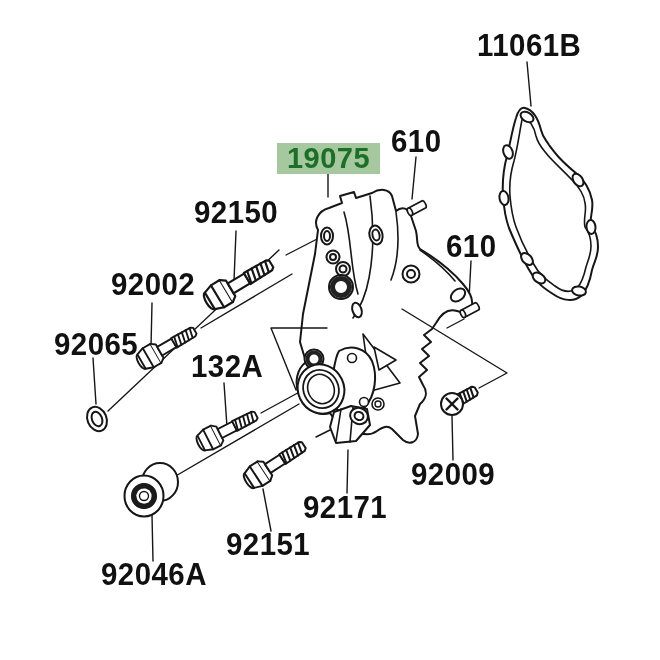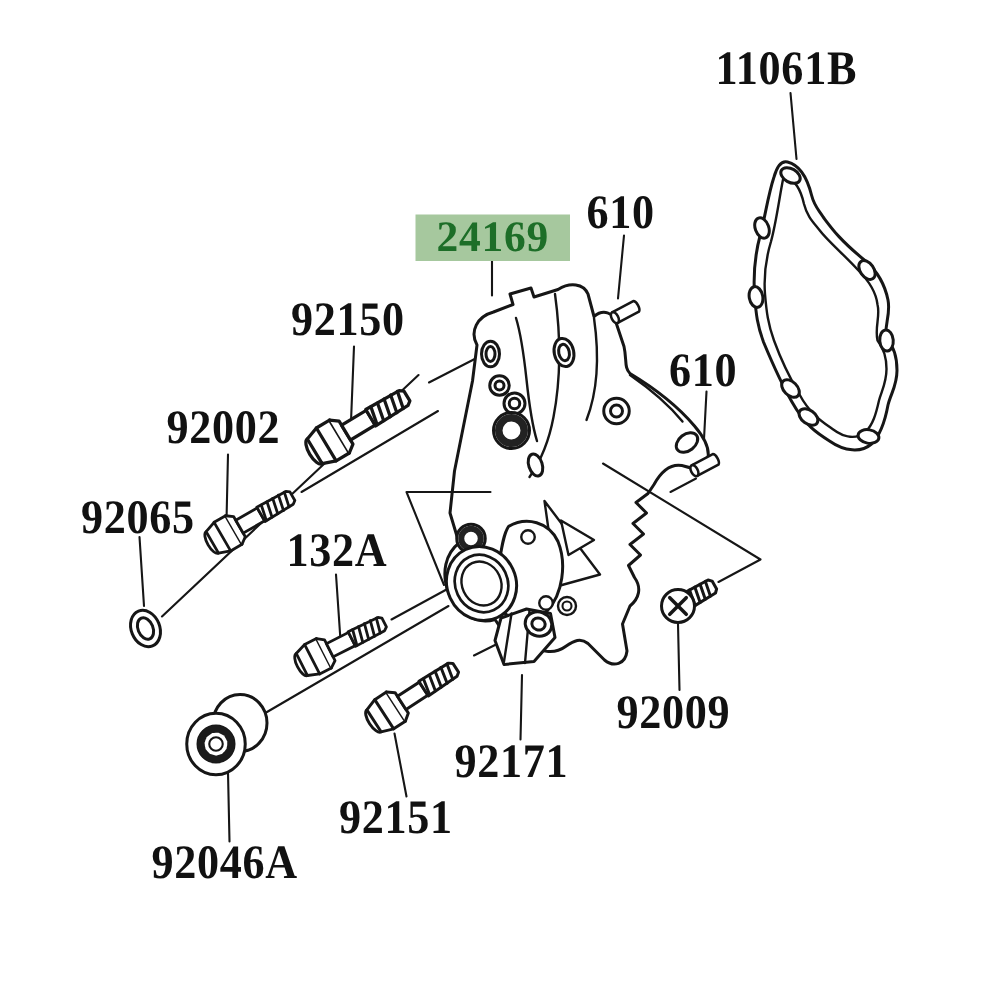--- a/index.html
+++ b/index.html
@@ -1,21 +1,21 @@
 <!DOCTYPE html>
 <html><head>
 <meta charset="utf-8">
 <style>
   html,body{margin:0;padding:0;background:#fff;}
   .stage{
     position:relative;
     width:660px;height:660px;
     background:#fff;
     overflow:hidden;
-    font-family:Liberation Serif, serif;
+    font-family:Liberation Sans, sans-serif;
   }
   .stage svg{position:absolute;left:0;top:0;}
   .part-label{
     position:absolute;
     font-size:32px;
     font-weight:bold;
     color:#111;
     line-height:1;
     white-space:nowrap;
     transform:scaleX(.92);
@@ -199,21 +199,21 @@
       <g stroke-width="2.4">
         <line x1="446.5" y1="398.5" x2="457.5" y2="409.5"></line>
         <line x1="457.5" y1="398.5" x2="446.5" y2="409.5"></line>
       </g>
     </g>
   </g>
 </svg>
 
 <div class="part-label" style="left:477px;top:29px;">11061B</div>
 <div class="part-label" style="left:391px;top:125px;">610</div>
-<div class="part-label highlight" style="left:277px;top:143px;">24169</div>
+<div class="part-label highlight" style="left:277px;top:143px;">19075</div>
 <div class="part-label" style="left:194px;top:196px;">92150</div>
 <div class="part-label" style="left:446px;top:230px;">610</div>
 <div class="part-label" style="left:111px;top:268px;">92002</div>
 <div class="part-label" style="left:54px;top:328px;">92065</div>
 <div class="part-label" style="left:191px;top:350px;">132A</div>
 <div class="part-label" style="left:411px;top:458px;">92009</div>
 <div class="part-label" style="left:303px;top:491px;">92171</div>
 <div class="part-label" style="left:226px;top:528px;">92151</div>
 <div class="part-label" style="left:101px;top:558px;">92046A</div>
 

